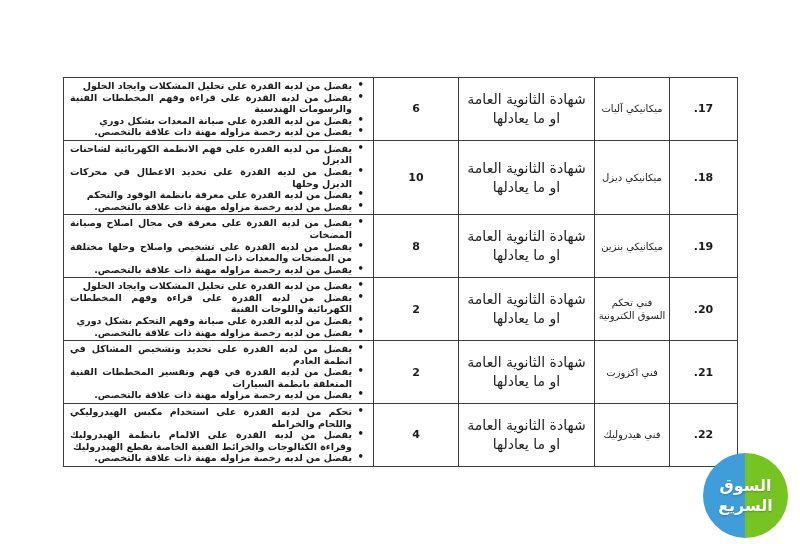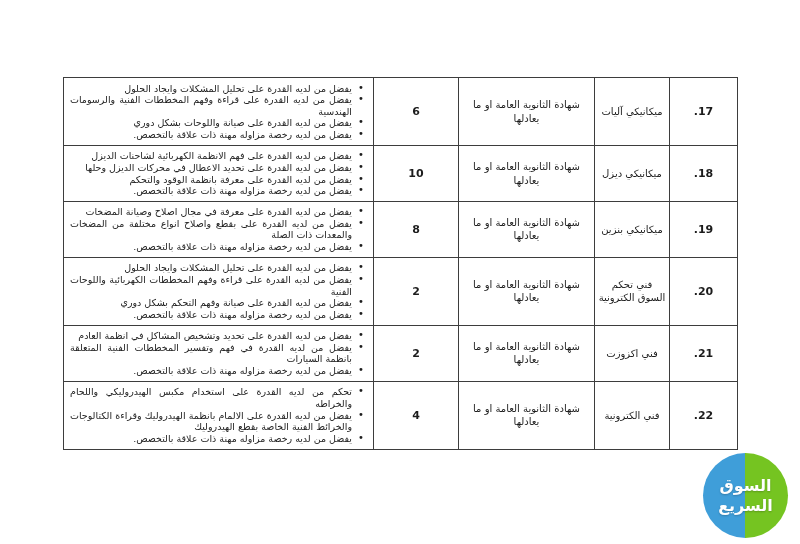--- a/index.html
+++ b/index.html
@@ -44,38 +44,39 @@
     unicode-bidi: isolate;
   }
   td.c-job {
     text-align: center;
     font-size: 10px;
     line-height: 1.3;
     padding: 2px 3px;
   }
   td.c-qual {
     text-align: center;
-    font-size: 10px;
+    font-size: 14px;
     line-height: 1.35;
     padding: 2px 2px;
   }
   td.c-count {
     text-align: center;
     font-weight: bold;
     font-size: 11px;
   }
   td.c-req {
     font-size: 9.5px;
     line-height: 1.22;
     padding: 2px 5px 2px 6px;
   }
   ul.req-list {
     margin: 0;
     padding: 0;
     list-style: none;
+    font-weight: bold;
   }
   .req-list li {
     position: relative;
     padding-right: 16px;
     text-align: justify;
   }
   .req-list li::before {
     content: "\2022";
     position: absolute;
     right: 4px;
@@ -125,21 +126,21 @@
       <td class="c-qual">
         <span>شهادة الثانوية العامة او ما يعادلها</span>
       </td>
       <td class="c-count">
         <span>6</span>
       </td>
       <td class="c-req">
         <ul class="req-list">
               <li>يفضل من لديه القدرة على تحليل المشكلات وايجاد الحلول</li>
               <li>يفضل من لديه القدرة على قراءة وفهم المخططات الفنية والرسومات الهندسية</li>
-              <li>يفضل من لديه القدرة على صيانة واللوحات بشكل دوري</li>
+              <li>يفضل من لديه القدرة على صيانة المعدات بشكل دوري</li>
               <li>يفضل من لديه رخصة مزاوله مهنة ذات علاقة بالتخصص.</li>
             </ul>
       </td>
     </tr>
 
     <tr>
       <td class="c-num">
         <span class="no-text">.18</span>
       </td>
       <td class="c-job">
@@ -170,21 +171,21 @@
       </td>
       <td class="c-qual">
         <span>شهادة الثانوية العامة او ما يعادلها</span>
       </td>
       <td class="c-count">
         <span>8</span>
       </td>
       <td class="c-req">
         <ul class="req-list">
               <li>يفضل من لديه القدرة على معرفة في مجال اصلاح وصيانة المضخات</li>
-              <li>يفضل من لديه القدرة على بقطع واصلاح انواع مختلفة من المضخات والمعدات ذات الصلة</li>
+              <li>يفضل من لديه القدرة على تشخيص واصلاح وحلها مختلفة من المضخات والمعدات ذات الصلة</li>
               <li>يفضل من لديه رخصة مزاوله مهنة ذات علاقة بالتخصص.</li>
             </ul>
       </td>
     </tr>
 
     <tr>
       <td class="c-num">
         <span class="no-text">.20</span>
       </td>
       <td class="c-job">
@@ -226,21 +227,21 @@
               <li>يفضل من لديه رخصة مزاوله مهنة ذات علاقة بالتخصص.</li>
             </ul>
       </td>
     </tr>
 
     <tr>
       <td class="c-num">
         <span class="no-text">.22</span>
       </td>
       <td class="c-job">
-        <span>فني الكترونية</span>
+        <span>فني هيدروليك</span>
       </td>
       <td class="c-qual">
         <span>شهادة الثانوية العامة او ما يعادلها</span>
       </td>
       <td class="c-count">
         <span>4</span>
       </td>
       <td class="c-req">
         <ul class="req-list">
               <li>تحكم من لديه القدرة على استخدام مكبس الهيدروليكي واللحام والخراطه</li>

